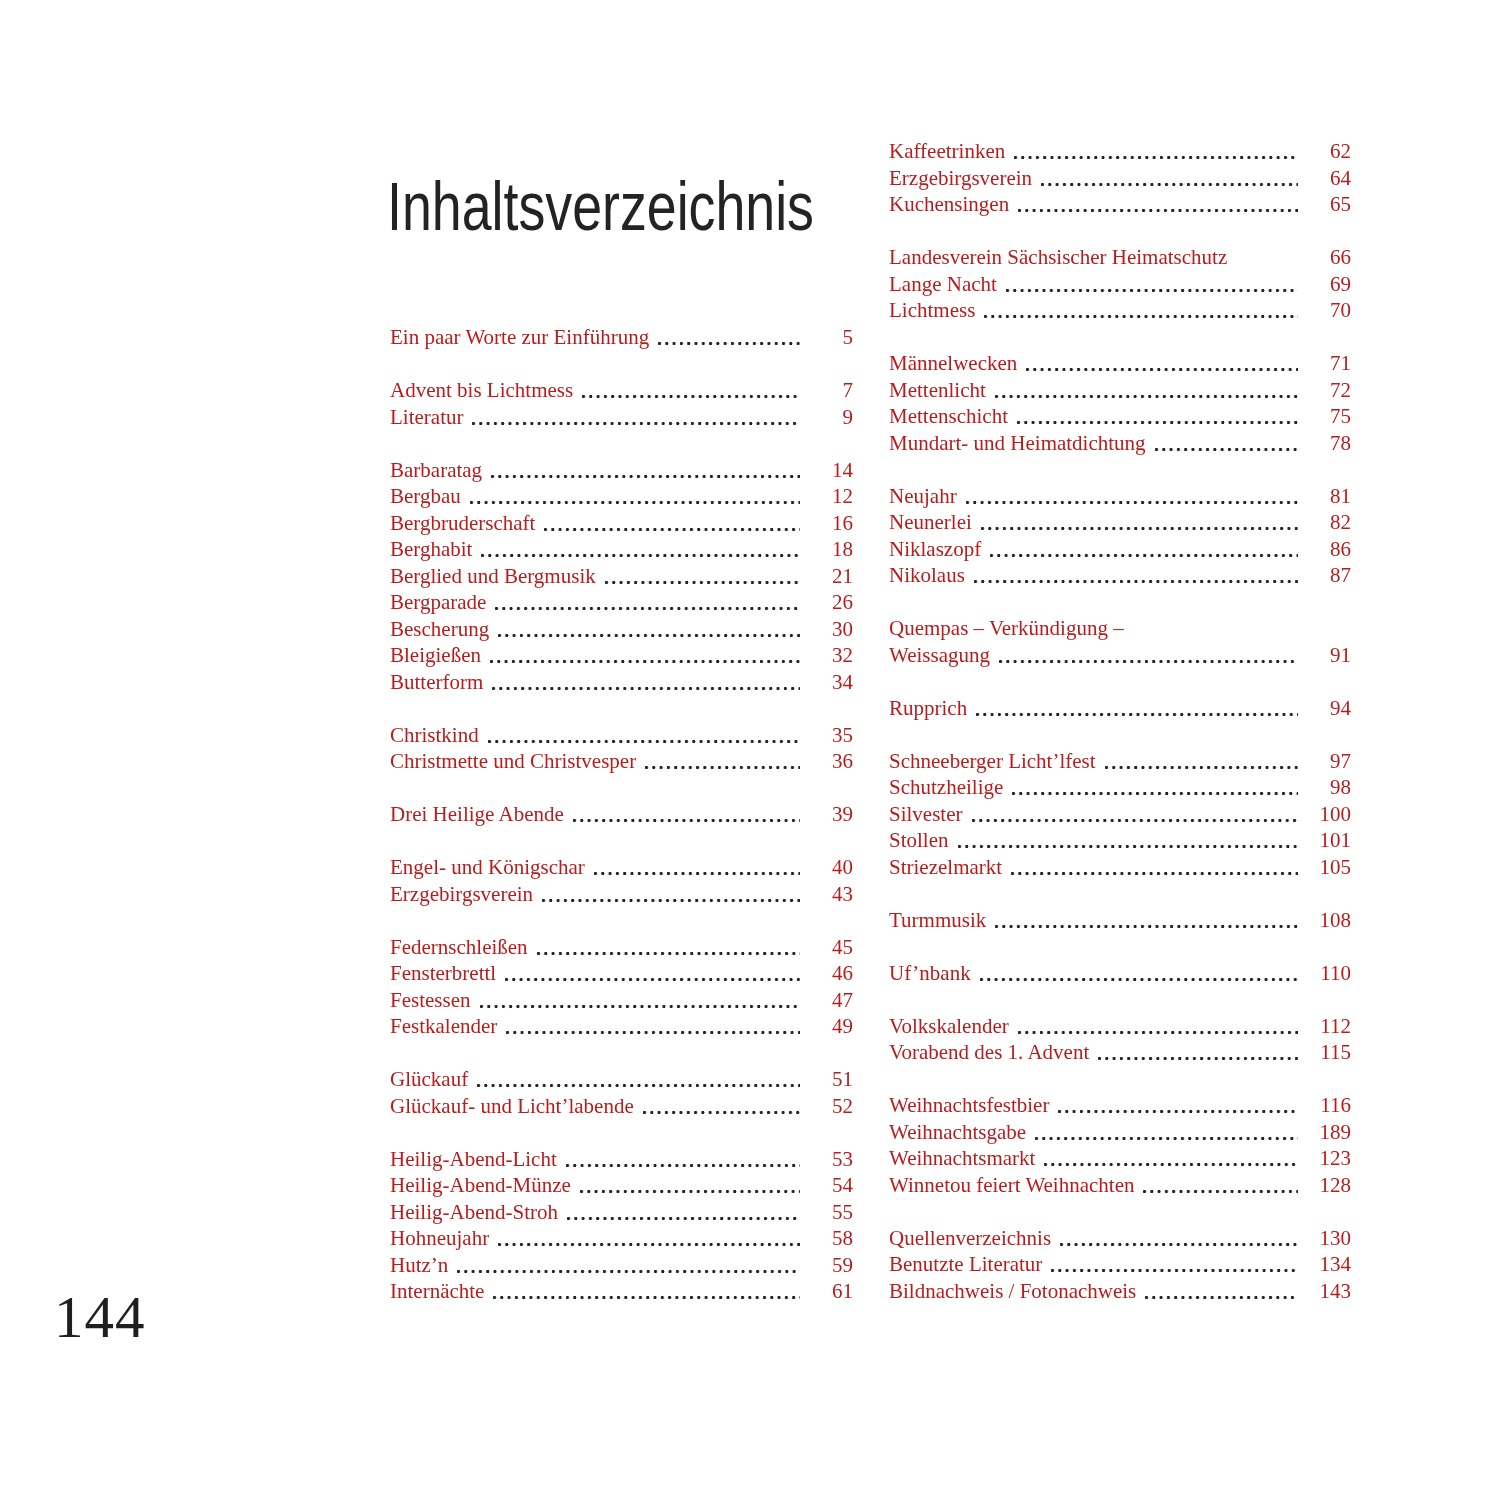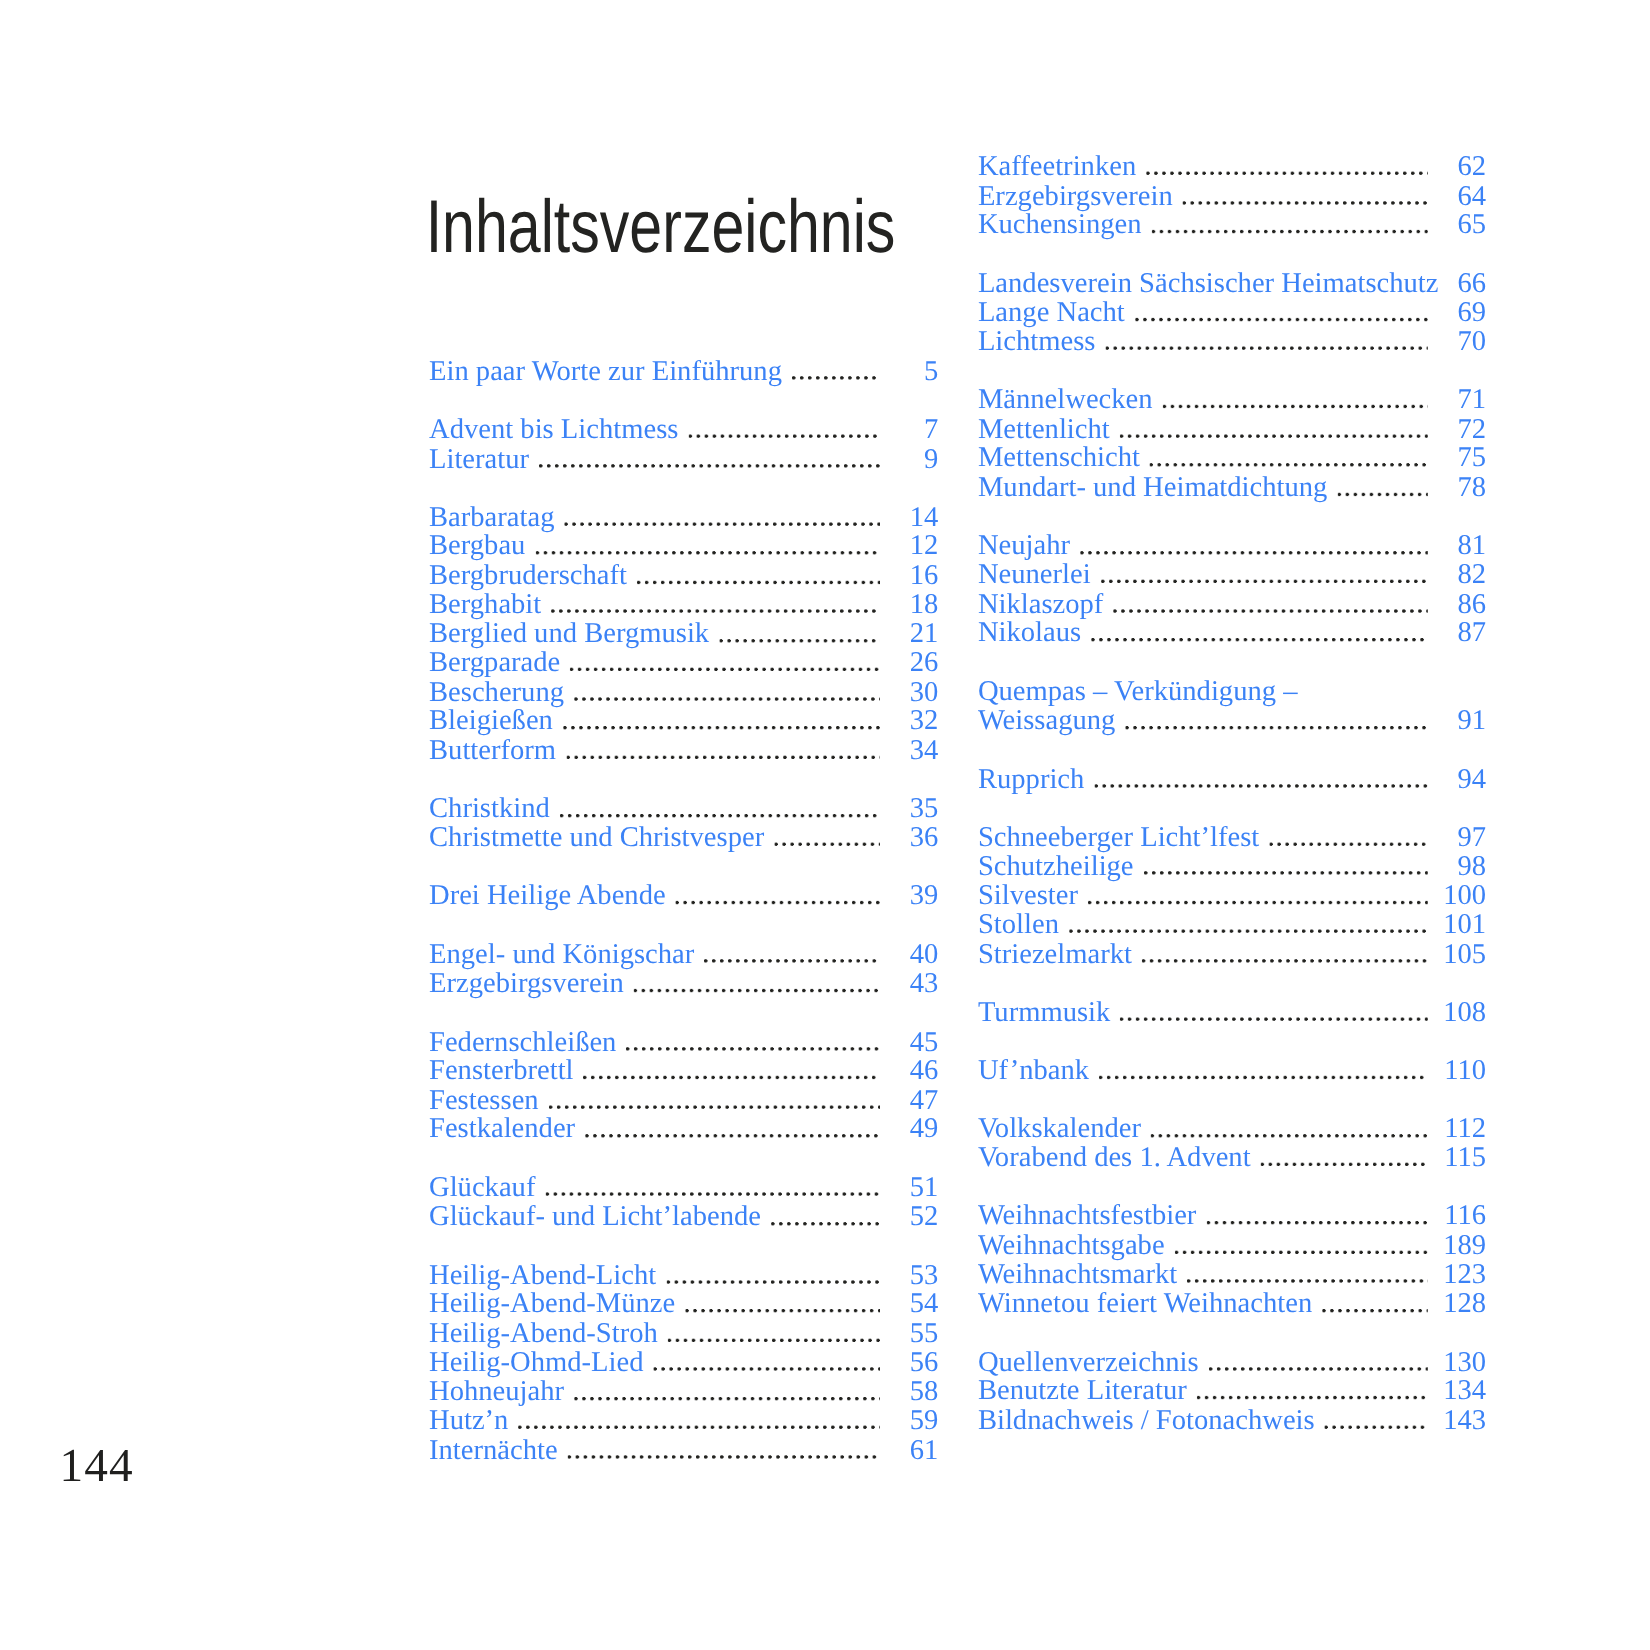--- a/index.html
+++ b/index.html
@@ -21,23 +21,23 @@
     font-weight:400;
     font-size:68px;
     line-height:68px;
     color:#232321;
     white-space:nowrap;
     transform:scaleX(0.79);
     transform-origin:0 0;
   }
   .column{
     position:absolute;
-    font-size:26px;
+    font-size:21px;
     line-height:26.5px;
-    color:#3b82f6;
+    color:#b91c1c;
   }
   #col-left{ left:390px; top:324px;  width:463px;font-family:Liberation Serif, serif; }
   #col-right{ left:889px; top:138px; width:462px; }
   .group + .group{ margin-top:26.5px; }
   .entry{
     display:flex;
     align-items:baseline;
     height:26.5px;
     white-space:nowrap;
   }
@@ -54,25 +54,24 @@
   }
   .spacer{ flex:1 1 auto; }
   .pagenum{
     flex:0 0 40px;
     width:40px;
     text-align:right;
   }
   #folio{
     position:absolute;
     left:54px;top:1293px;
-    font-size:43px;
+    font-size:59px;
     line-height:48px;
     letter-spacing:1px;
     color:#1f1f1e;
-    margin-top:16px;
   }
 </style>
 </head>
 <body>
 
 <div id="page">
   <h1 id="title">Inhaltsverzeichnis</h1>
   <div id="col-left" class="column">
       <div class="group">
         <div class="entry">
@@ -215,25 +214,20 @@
           <span class="label">Heilig-Abend-Münze</span>
           <span class="dots"></span>
           <span class="pagenum">54</span>
         </div>
         <div class="entry">
           <span class="label">Heilig-Abend-Stroh</span>
           <span class="dots"></span>
           <span class="pagenum">55</span>
         </div>
         <div class="entry">
-          <span class="label">Heilig-Ohmd-Lied</span>
-          <span class="dots"></span>
-          <span class="pagenum">56</span>
-        </div>
-        <div class="entry">
           <span class="label">Hohneujahr</span>
           <span class="dots"></span>
           <span class="pagenum">58</span>
         </div>
         <div class="entry">
           <span class="label">Hutz’n</span>
           <span class="dots"></span>
           <span class="pagenum">59</span>
         </div>
         <div class="entry">

